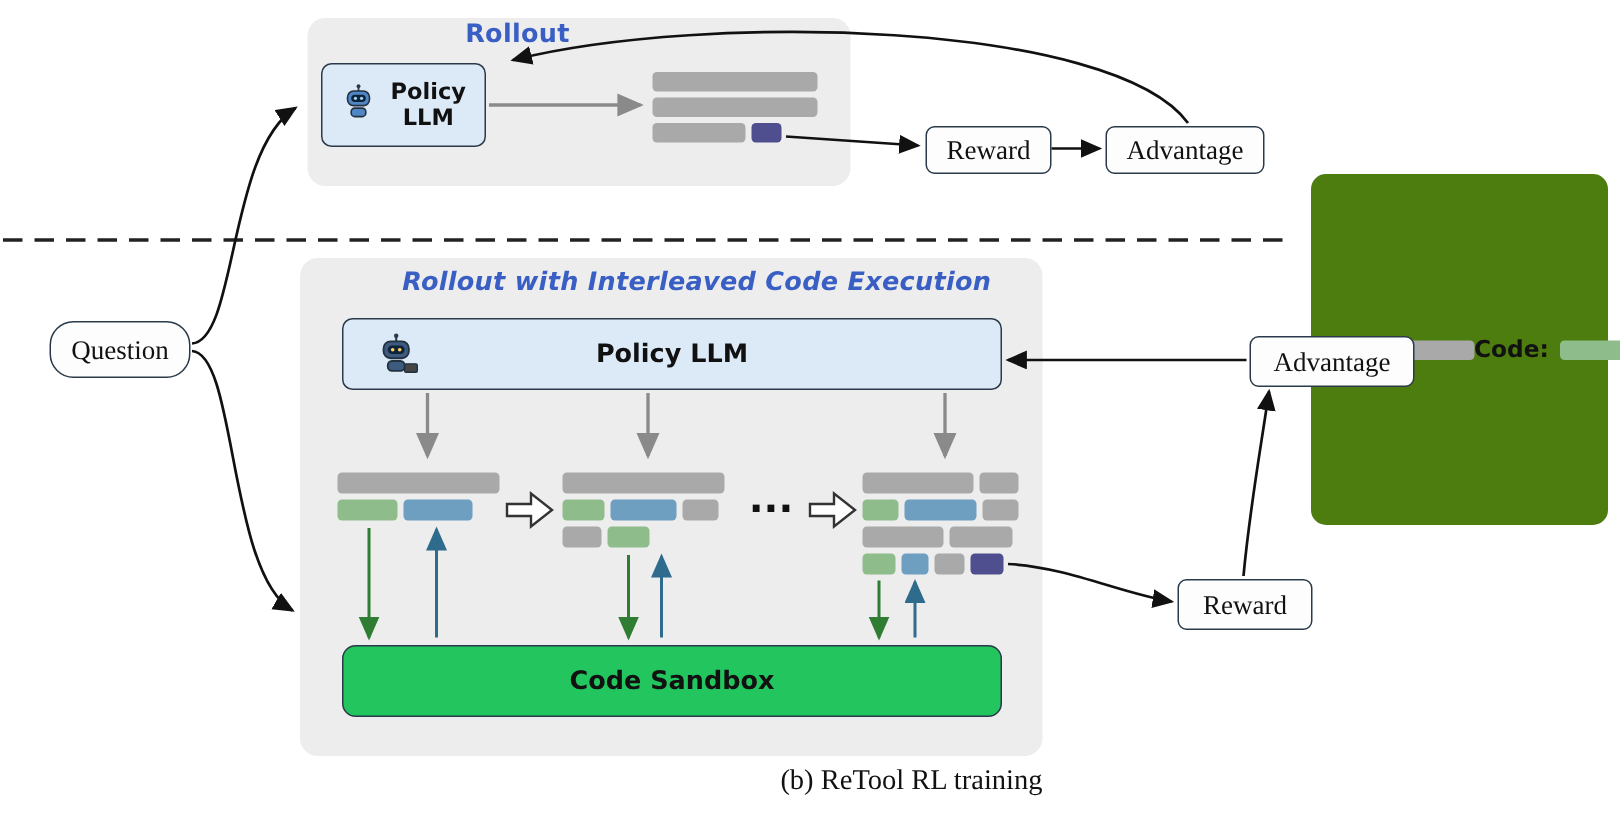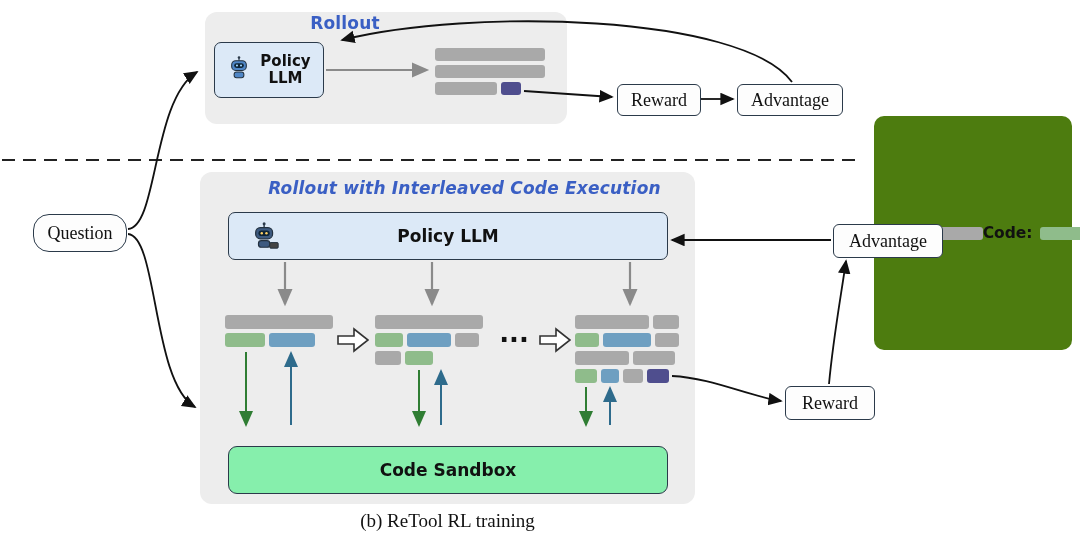--- a/index.html
+++ b/index.html
@@ -7,23 +7,23 @@
           font-family:"Liberation Serif", serif;}
   .panel{position:absolute;background:#ededed;border-radius:12px;}
   .io-box{position:absolute;background:#fdfdfd;border:1.6px solid #2b3a4a;border-radius:6px;
           display:flex;align-items:center;justify-content:center;
           font:18px "Liberation Serif", serif;color:#111;}
   .blue-title{position:absolute;color:#3a5fc4;font:bold 17px "DejaVu Sans", sans-serif;
           text-align:center;letter-spacing:.2px;}
   .llm-box{position:absolute;background:#dce9f7;border:1.7px solid #2b3a4a;border-radius:7px;
           display:flex;align-items:center;justify-content:center;gap:7px;
           font:bold 15px "DejaVu Sans", sans-serif;color:#111;}
-  .sandbox{position:absolute;background:#86efac;border:1.7px solid #2b3a4a;border-radius:9px;
+  .sandbox{position:absolute;background:#22c55e;border:1.7px solid #2b3a4a;border-radius:9px;
           display:flex;align-items:center;justify-content:center;
-          font:bold 17px "DejaVu Sans", sans-serif;color:#111;margin-top:16px;}
+          font:bold 17px "DejaVu Sans", sans-serif;color:#111;}
   .caption{position:absolute;text-align:center;font:19px "Liberation Serif", serif;color:#111;}
   .bars{position:absolute;}
   .bar-row{display:flex;gap:4px;margin-bottom:4px;}
   .seg{height:14px;border-radius:3px;}
   .bars-small .seg{height:13px;}
   .ellipsis{position:absolute;font:bold 26px "DejaVu Sans", sans-serif;color:#111;text-align:center;}
   .legend{position:absolute;background:#4d7c0f;border-radius:10px;display:flex;flex-direction:row;
           justify-content:space-around;padding:12px 14px;box-sizing:border-box;}
   .legend-row{display:flex;justify-content:space-between;align-items:center;}
   .legend-label{font:bold 15.5px "DejaVu Sans", sans-serif;color:#111;max-width:108px;line-height:1.3;}
@@ -169,21 +169,21 @@
     <span>Code Sandbox</span>
   </div>
 
   <div class="io-box" style="left:785px;top:386px;width:88px;height:32px;">
     <span>Reward</span>
   </div>
   <div class="io-box" style="left:833px;top:224px;width:108px;height:32px;">
     <span>Advantage</span>
   </div>
 
-  <div class="caption" style="left:200px;top:510px;width:495px;">(b) ReTool RL training</div>
+  <div class="caption" style="left:200px;top:510px;width:495px;text-align:right;">(b) ReTool RL training</div>
 
   <svg class="overlay" width="1080" height="544">
     <defs>
       <marker id="mb" markerWidth="9" markerHeight="9" refX="7" refY="3.5" orient="auto">
           <path d="M0,0 L8,3.5 L0,7 z" fill="#111"></path>
         </marker>
       <marker id="mg" markerWidth="9" markerHeight="9" refX="7" refY="3.5" orient="auto">
           <path d="M0,0 L8,3.5 L0,7 z" fill="#8a8a8a"></path>
         </marker>
       <marker id="mgr" markerWidth="9" markerHeight="9" refX="7" refY="3.5" orient="auto">

